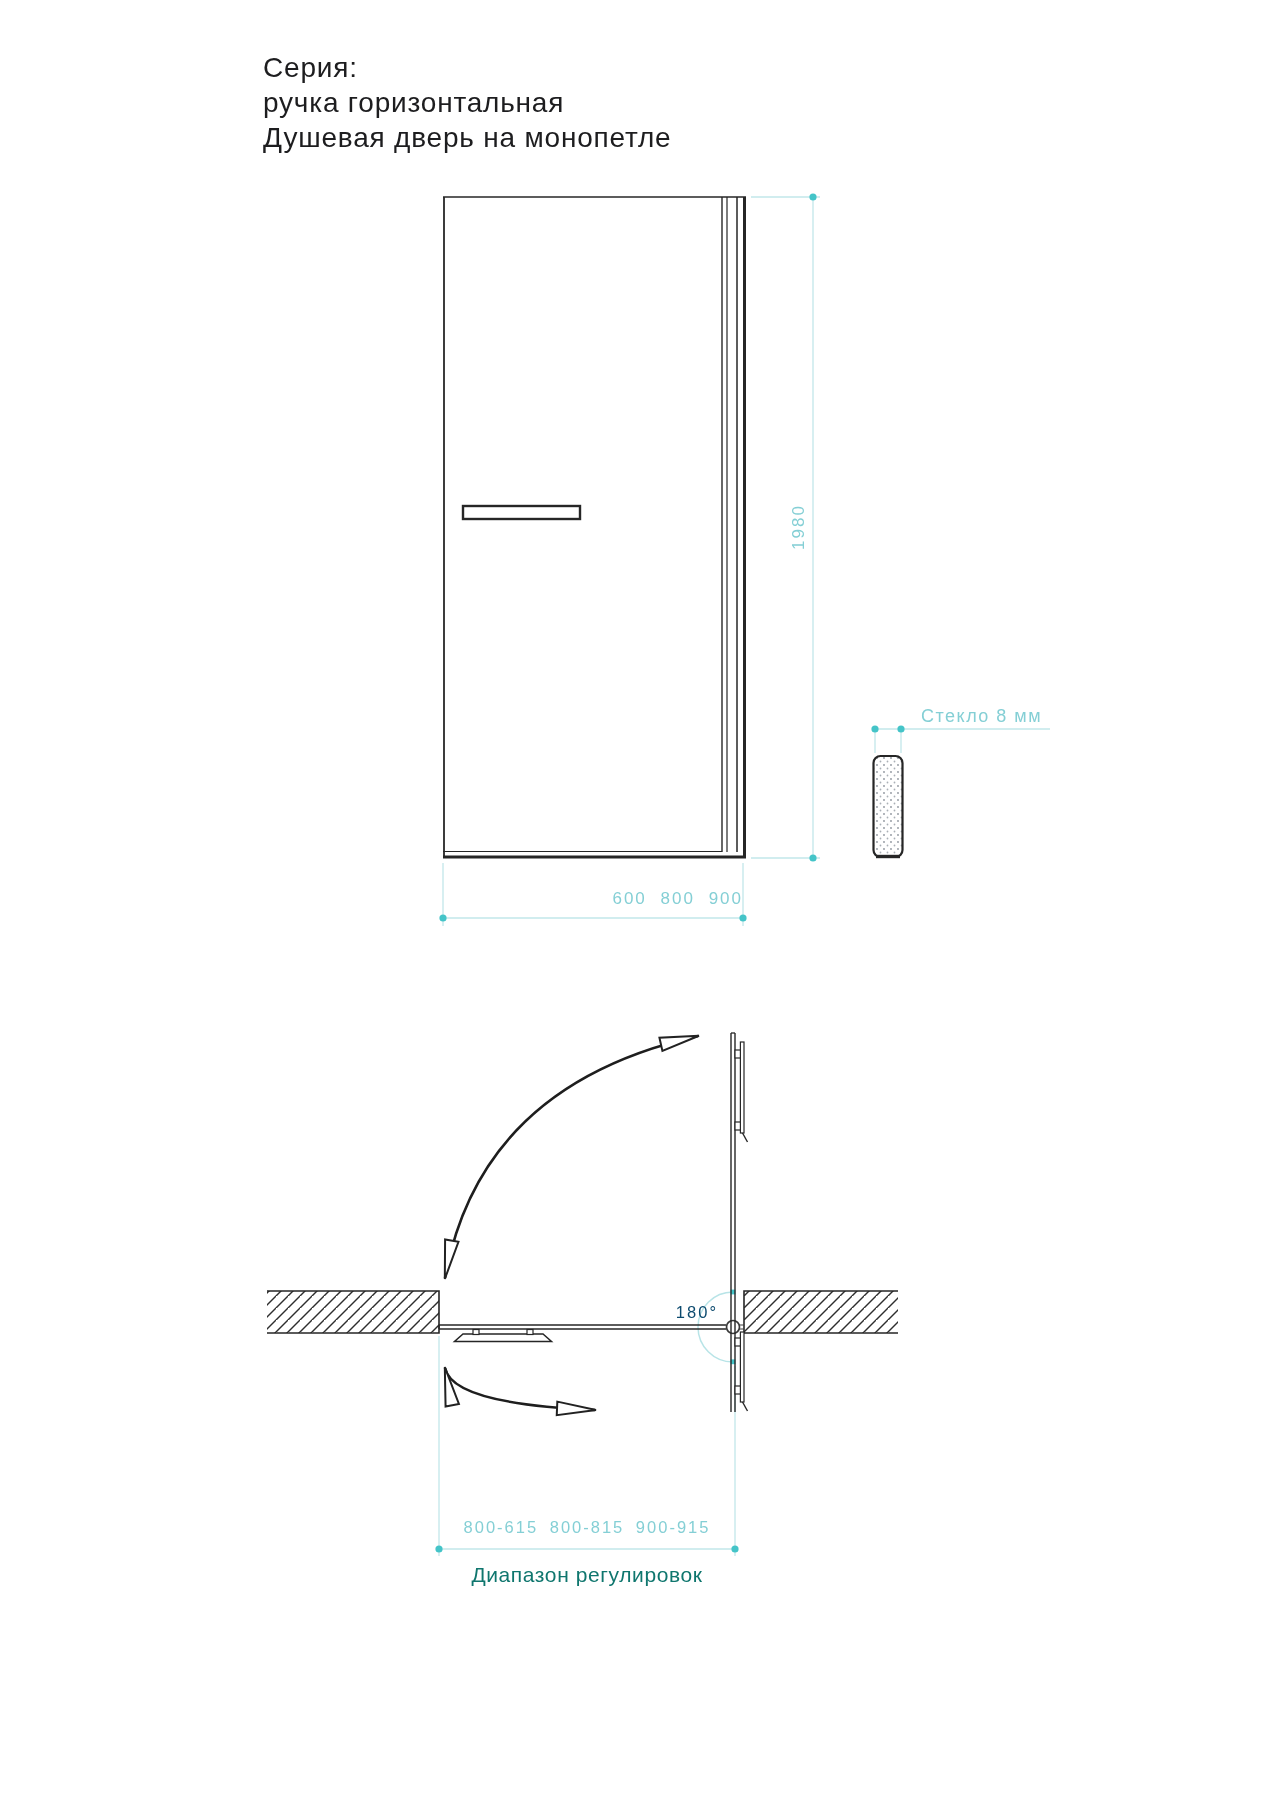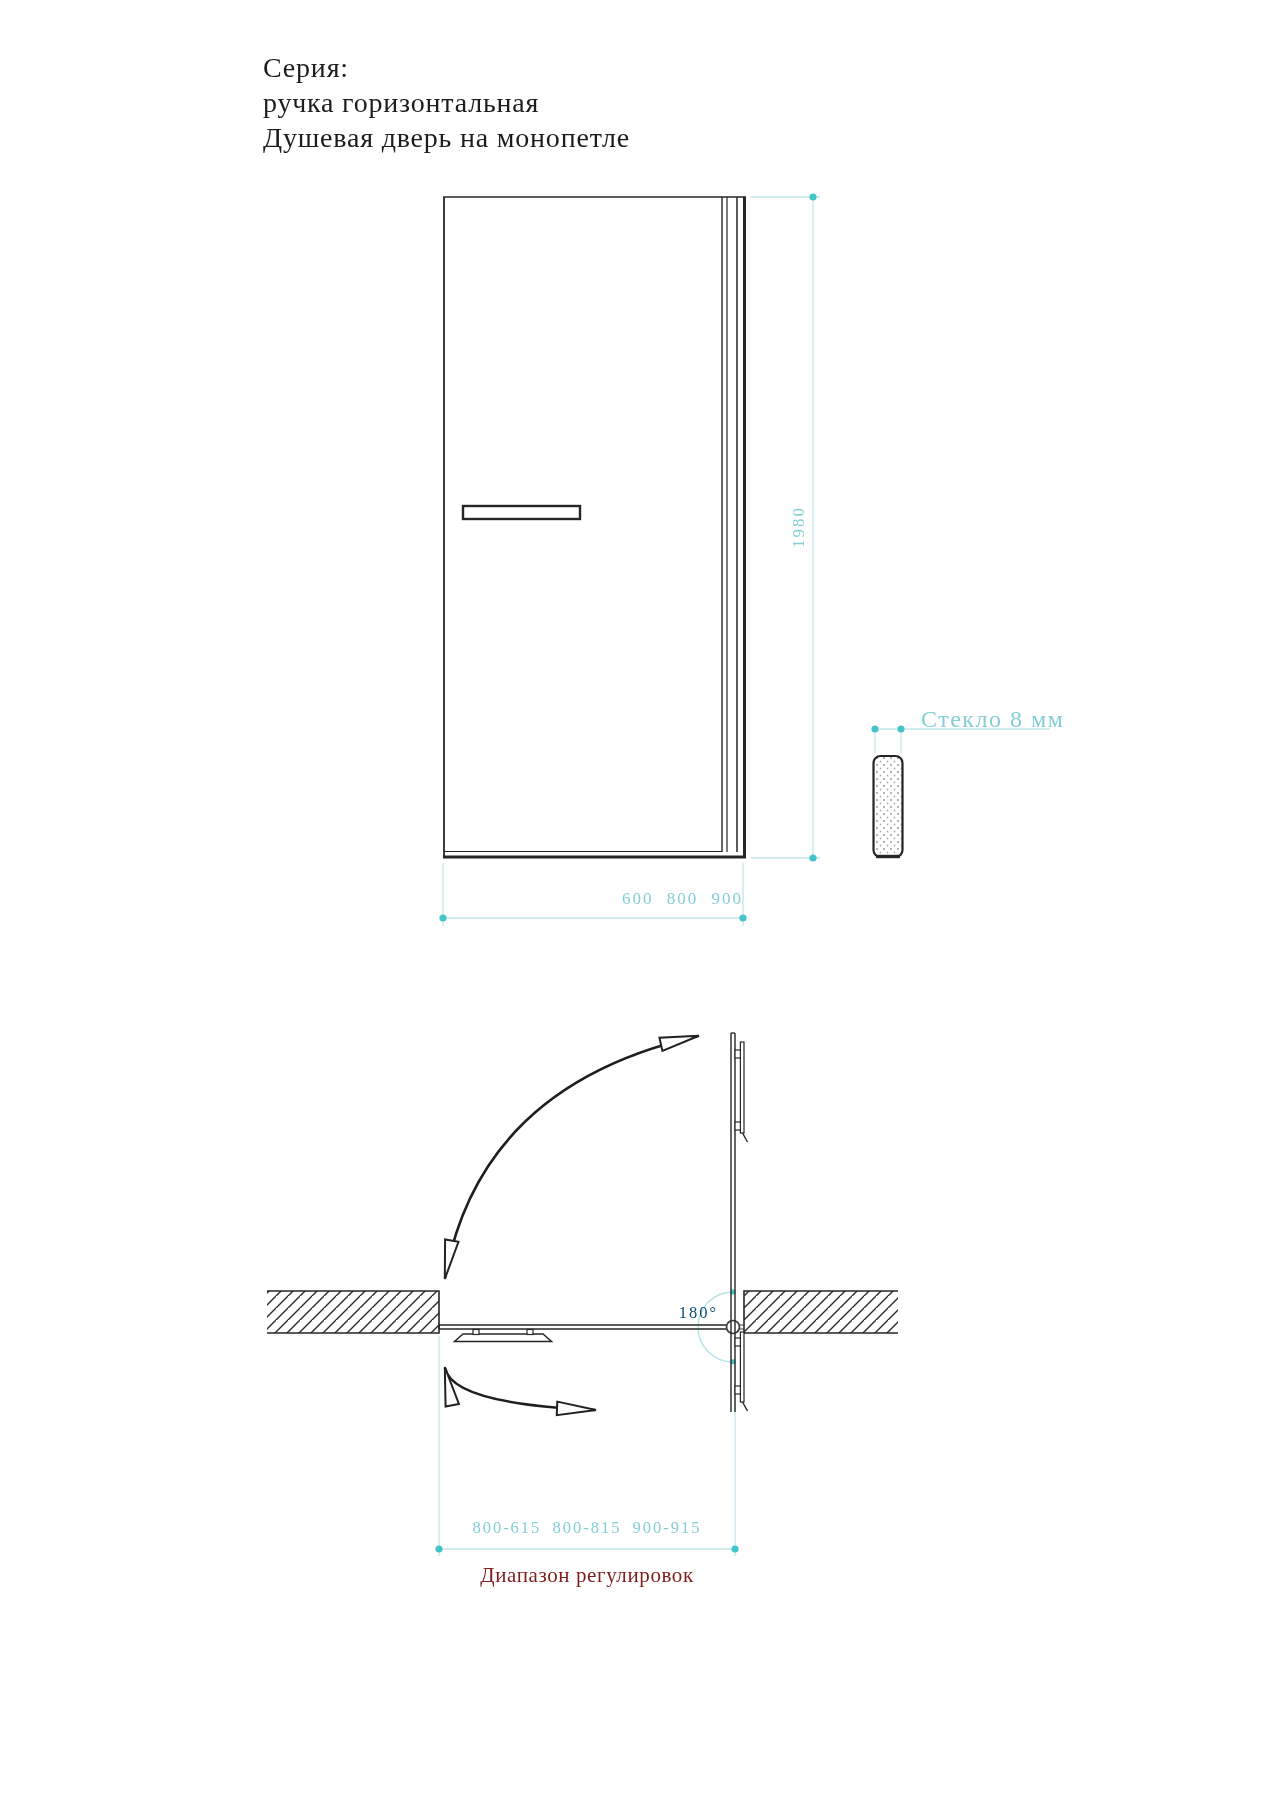--- a/index.html
+++ b/index.html
@@ -1,43 +1,43 @@
 <!DOCTYPE html>
 <html><head>
 <meta charset="utf-8">
 <style>
   html,body{margin:0;padding:0;background:#ffffff;}
   .sheet{
     position:relative;
     width:1164px;height:1800px;
     background:#ffffff;
-    font-family:Liberation Serif, serif;
+    font-family:Liberation Sans, sans-serif;
     overflow:hidden;
   }
   .drawing-svg{position:absolute;left:0;top:0;}
   .lbl{position:absolute;white-space:nowrap;}
   .title-block{
     position:absolute;left:263px;top:50px;
     color:#1d1d1f;font-size:28px;line-height:35px;
     font-weight:500;letter-spacing:0.8px;
   }
   .dim-teal{
     color:#84cfd5;font-weight:400;letter-spacing:2px;font-size:17px;
   }
   .dim-1980{
     left:758px;top:517px;width:82px;text-align:center;
     transform:rotate(-90deg);transform-origin:center;
   }
   .dim-width{left:443px;top:889px;width:300px;text-align:right;word-spacing:7px;}
-  .glass-note{left:921px;top:706px;font-size:24px;letter-spacing:1.5px;}
+  .glass-note{left:921px;top:706px;font-size:18px;letter-spacing:1.5px;}
   .angle-180{left:638px;top:1303px;width:80px;text-align:right;font-size:16.5px;color:#0c4a6e;}
   .dim-adjust{left:437px;top:1518px;width:300px;text-align:center;font-size:16.5px;word-spacing:5px;}
   .caption{
     left:387px;top:1563px;width:400px;text-align:center;
-    color:#7f1d1d;font-size:21px;font-weight:500;letter-spacing:0.6px;
+    color:#0f766e;font-size:21px;font-weight:500;letter-spacing:0.6px;
   }
 </style>
 </head>
 <body>
 
 <div class="sheet">
 
   <svg class="drawing-svg" width="1273" height="1800" viewBox="0 0 1273 1800">
     <defs>
       <pattern id="stipple" width="7" height="7" patternUnits="userSpaceOnUse">

